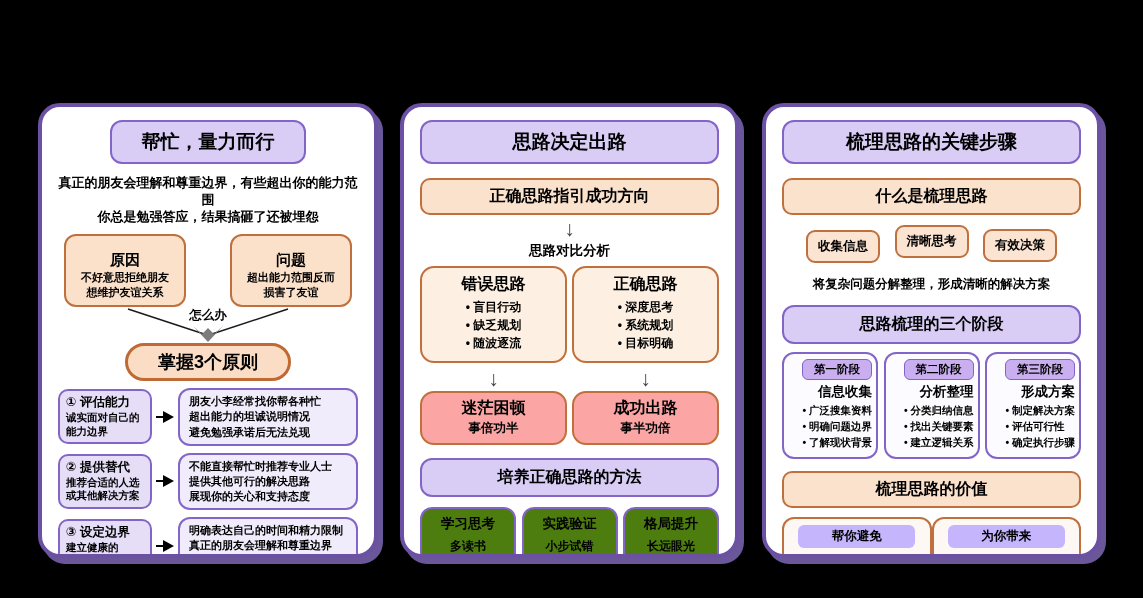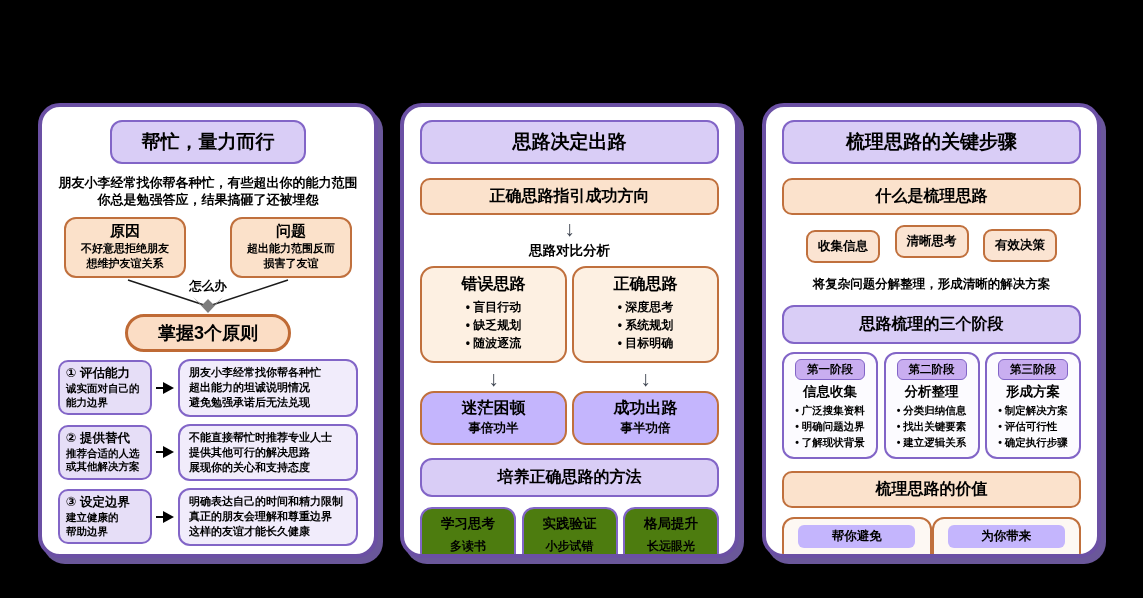--- a/index.html
+++ b/index.html
@@ -22,21 +22,21 @@
   .hdr-purple{width:100%;box-sizing:border-box;background:#d9cdf6;border:2px solid #8265c7;
     border-radius:12px;text-align:center;font-size:19px;padding:7px 0;flex-shrink:0}
   .hdr-purple.narrow{width:196px}
   .hdr-orange{width:100%;box-sizing:border-box;background:#fbe2cc;border:2px solid #c0703d;
     border-radius:10px;text-align:center;font-size:16px;padding:6px 0;flex-shrink:0}
 
   
   .intro{font-size:13px;text-align:center;line-height:1.32;margin-top:10px}
   .cause-row{display:flex;gap:44px;margin-top:9px}
   .cause-box{width:122px;background:#fbe1ca;border:2px solid #c0703d;border-radius:12px;
-    text-align:center;padding:3px 4px 5px;box-sizing:border-box}
+    text-align:center;padding:15px 4px 5px;box-sizing:border-box}
   .cause-title{font-size:15px}
   .cause-line{font-size:11px;line-height:1.35}
   .converge{position:relative;width:300px;height:36px;flex-shrink:0}
   .converge svg{position:absolute;inset:0}
   .how-label{position:absolute;left:50%;transform:translateX(-50%);top:1px;
     font-size:12.5px;background:#fff;padding:0 4px;line-height:1.2}
   .pill{background:#fbddc5;border:3px solid #bf6a35;border-radius:22px;font-size:18px;
     text-align:center;padding:4px 30px;box-sizing:border-box}
   .prin-row{display:flex;width:100%;align-items:center;margin-top:7px}
   .prin-left{width:94px;box-sizing:border-box;background:#e6def7;border:2px solid #8265c7;
@@ -59,21 +59,21 @@
   .compare-row{margin-top:6px}
   .cmp-box{width:147px;box-sizing:border-box;background:#fdf0e2;border:2px solid #c0703d;
     border-radius:14px;padding:6px 10px 9px;display:flex;flex-direction:column;align-items:center}
   .cmp-title{font-size:16px;margin-bottom:3px}
   .blist{margin:0;padding:0;list-style:none;text-align:left}
   .cmp-box .blist{font-size:12px;line-height:1.5;align-self:center}
   .blist li::before{content:"• "}
   .arrow-row{margin-top:2px}
   .arrow-cell{width:147px;text-align:center}
   .result-row{margin-top:2px}
-  .res-box{width:147px;box-sizing:border-box;background:#c4b5fd;border:2px solid #c0703d;
+  .res-box{width:147px;box-sizing:border-box;background:#fca5a5;border:2px solid #c0703d;
     border-radius:14px;padding:5px 6px 6px;text-align:center}
   .res-title{font-size:16px}
   .res-sub{font-size:12.5px;margin-top:1px}
   .methods-hdr{margin-top:13px}
   .method-row{display:flex;width:100%;justify-content:space-between;margin-top:10px}
   .method-box{width:96px;box-sizing:border-box;background:#4d7c0f;border:2px solid #8265c7;
     border-radius:12px;text-align:center;padding:6px 2px}
   .method-title{font-size:13.5px;margin-bottom:4px}
   .method-item{font-size:12px;line-height:1.55}
 
@@ -81,21 +81,21 @@
   .what-row{display:flex;width:100%;justify-content:space-between;box-sizing:border-box;
     padding:0 24px;margin-top:10px;align-items:flex-start}
   .what-box{background:#fbe4d2;border:2px solid #c0703d;border-radius:9px;font-size:12.5px;
     padding:6px 10px}
   .what-box.o1{margin-top:5px}
   .what-box.o3{margin-top:4px}
   .what-desc{font-size:12.5px;margin-top:13px}
   .stages-hdr{margin-top:12px}
   .stage-row{display:flex;width:100%;justify-content:space-between;margin-top:8px}
   .stage-box{width:96px;box-sizing:border-box;background:#fcfbff;border:2px solid #8265c7;
-    border-radius:12px;display:flex;flex-direction:column;align-items:center;padding:5px 4px 7px}
+    border-radius:12px;display:flex;flex-direction:column;align-items:flex-end;padding:5px 4px 7px}
   .stage-badge{background:#c9aef0;border:1px solid #8265c7;border-radius:6px;font-size:11.5px;
     padding:2px 11px;white-space:nowrap}
   .stage-title{font-size:13.5px;margin:3px 0 2px}
   .stage-box .blist{font-size:10.5px;line-height:1.5}
   .value-hdr{margin-top:12px}
   .value-row{display:flex;width:100%;justify-content:space-between;margin-top:9px}
   .value-box{width:150px;box-sizing:border-box;background:#fdf8f3;border:2px solid #c0703d;
     border-radius:12px;display:flex;flex-direction:column;align-items:center;padding:6px 6px 8px}
   .value-badge{background:#c4b5fd;border-radius:6px;font-size:12.5px;padding:3px 0;width:88%;
     text-align:center}
@@ -103,21 +103,21 @@
     font-size:12px;margin-top:5px;width:100%;box-sizing:border-box;padding-left:10px;text-align:left}
   .value-grid span::before{content:"• "}
 </style>
 </head>
 <body>
 
 <div class="panel" id="panel1">
   <div class="hdr-purple narrow">帮忙，量力而行</div>
 
   <div class="intro">
-    <div>朋友小李经常找你帮各种忙，有些超出你的能力范围</div>
+    <div>真正的朋友会理解和尊重边界，有些超出你的能力范围</div>
     <div>你总是勉强答应，结果搞砸了还被埋怨</div>
   </div>
 
   <div class="cause-row">
     <div class="cause-box">
       <div class="cause-title">原因</div>
       <div class="cause-line">不好意思拒绝朋友</div>
       <div class="cause-line">想维护友谊关系</div>
     </div>
     <div class="cause-box">

